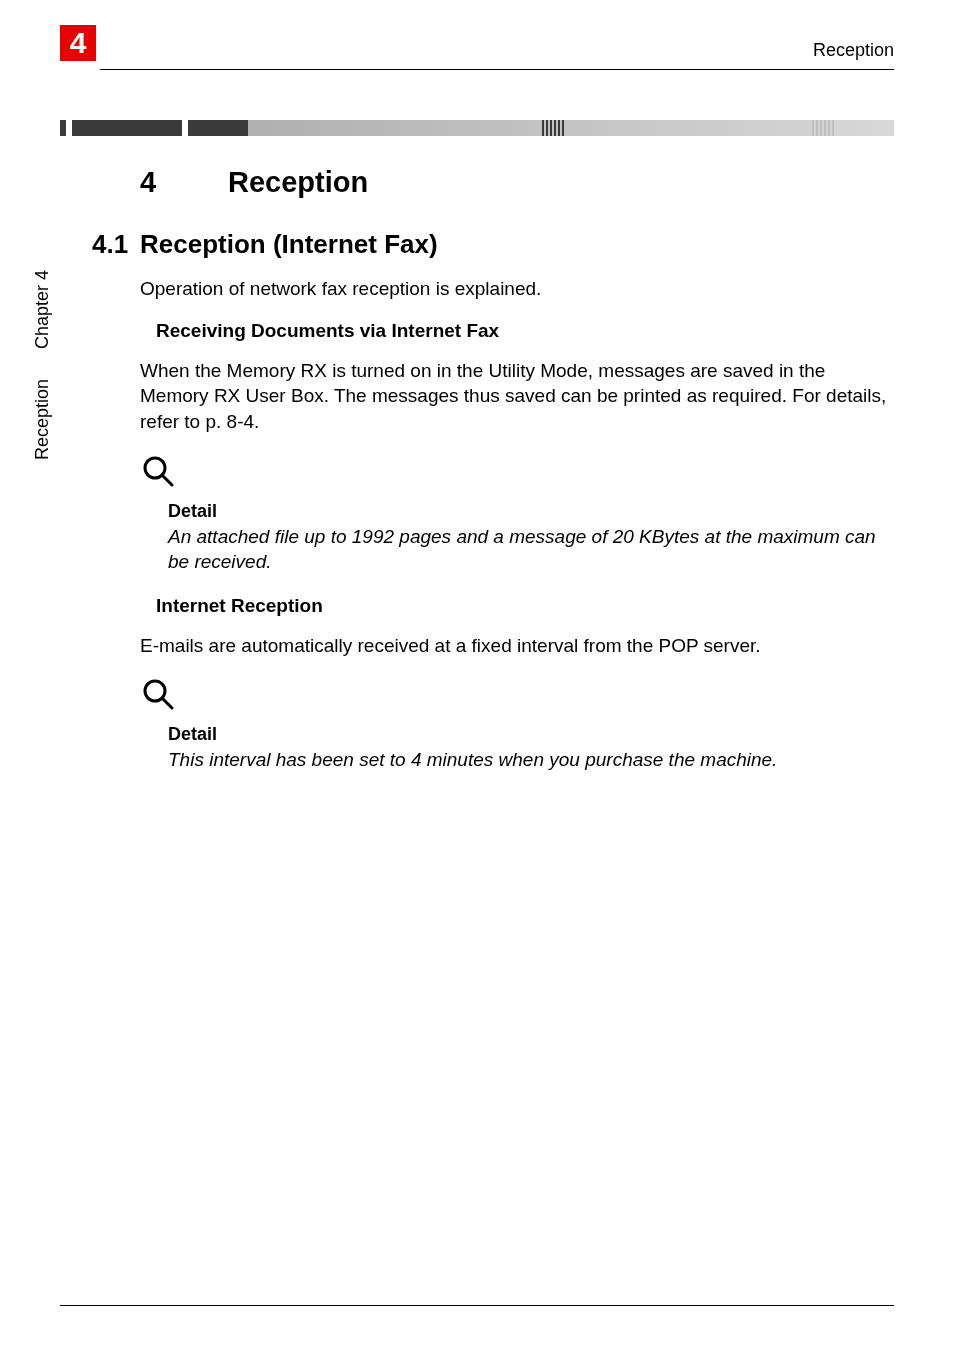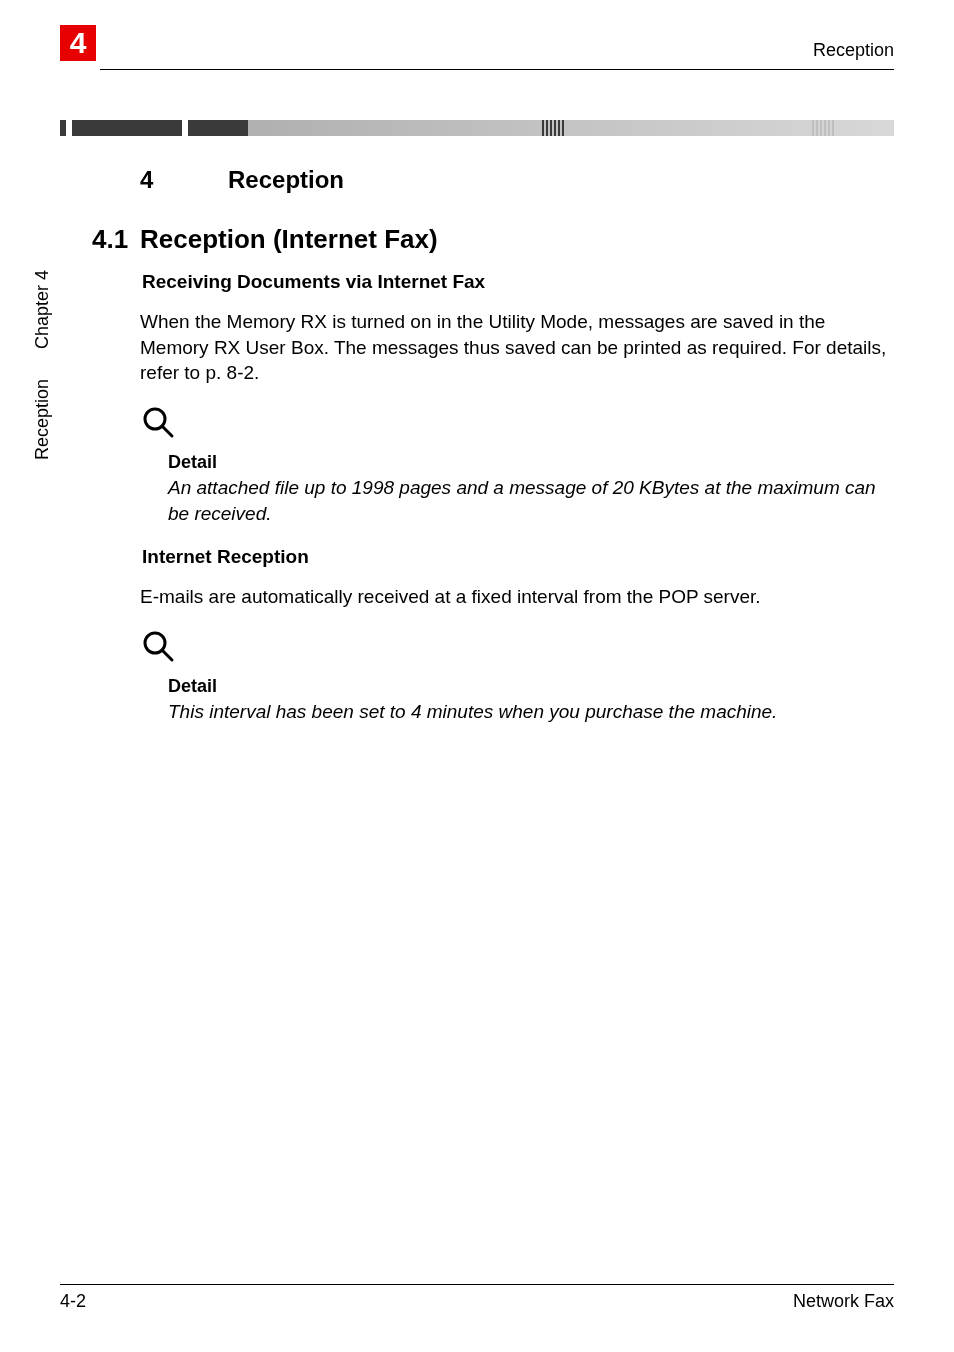--- a/index.html
+++ b/index.html
@@ -60,40 +60,40 @@
     }
     .stripes-left { right: 330px; }
     .stripes-right { right: 60px; }
     .stripe { width: 2px; height: 16px; background: #3a3a3a; }
     .lstripe { width: 2px; height: 16px; background: #bfbfbf; }
 
     .content {
       padding: 0 60px 0 140px;
     }
     .chapter-title {
-      font-size: 24px;
+      font-size: 29px;
       font-weight: bold;
       margin-bottom: 30px;
     }
     .chapter-title .num { display:inline-block; width: 88px; }
     .section-title {
       font-size: 26px;
       font-weight: bold;
       margin: 20px 0 16px -48px;
     }
     .section-title .num { display:inline-block; width: 48px; }
     .body-text {
       font-size: 19px;
       line-height: 1.35;
       margin-bottom: 18px;
     }
     .subhead {
       font-size: 19px;
       font-weight: bold;
-      margin: 10px 0 16px 2px;
+      margin: 10px 0 16px 16px;
     }
     .detail-block {
       margin: 10px 0 20px 0;
     }
     .detail-icon svg { width: 36px; height: 36px; }
     .detail-label {
       font-size: 18px;
       font-weight: bold;
       margin: 8px 0 2px 28px;
     }
@@ -173,49 +173,46 @@
 
 <div class="content">
   <div class="chapter-title">
     <span class="num">4</span><span>Reception</span>
   </div>
 
   <div class="section-title">
     <span class="num">4.1</span><span>Reception (Internet Fax)</span>
   </div>
 
+  <p class="body-text">Operation of network fax reception is explained.</p>
 
   <p class="subhead">Receiving Documents via Internet Fax</p>
-  <p class="body-text">When the Memory RX is turned on in the Utility Mode, messages are saved in the Memory RX User Box. The messages thus saved can be printed as required. For details, refer to p. 8-2.</p>
+  <p class="body-text">When the Memory RX is turned on in the Utility Mode, messages are saved in the Memory RX User Box. The messages thus saved can be printed as required. For details, refer to p. 8-4.</p>
 
   <div class="detail-block">
     <div class="detail-icon">
       <svg viewBox="0 0 36 36">
           <circle cx="15" cy="15" r="10" fill="none" stroke="#000" stroke-width="3"></circle>
           <line x1="22" y1="22" x2="32" y2="32" stroke="#000" stroke-width="3" stroke-linecap="round"></line>
         </svg>
     </div>
     <div class="detail-label">Detail</div>
-    <p class="detail-text">An attached file up to 1998 pages and a message of 20 KBytes at the maximum can be received.</p>
+    <p class="detail-text">An attached file up to 1992 pages and a message of 20 KBytes at the maximum can be received.</p>
   </div>
 
   <p class="subhead">Internet Reception</p>
   <p class="body-text">E-mails are automatically received at a fixed interval from the POP server.</p>
 
   <div class="detail-block">
     <div class="detail-icon">
       <svg viewBox="0 0 36 36">
           <circle cx="15" cy="15" r="10" fill="none" stroke="#000" stroke-width="3"></circle>
           <line x1="22" y1="22" x2="32" y2="32" stroke="#000" stroke-width="3" stroke-linecap="round"></line>
         </svg>
     </div>
     <div class="detail-label">Detail</div>
     <p class="detail-text">This interval has been set to 4 minutes when you purchase the machine.</p>
   </div>
 </div>
 
 <div class="footer">
   <hr class="footer-rule">
-  <div class="footer-row">
-    <span>4-2</span>
-    <span>Network Fax</span>
-  </div>
 </div>
 
 </body></html>

